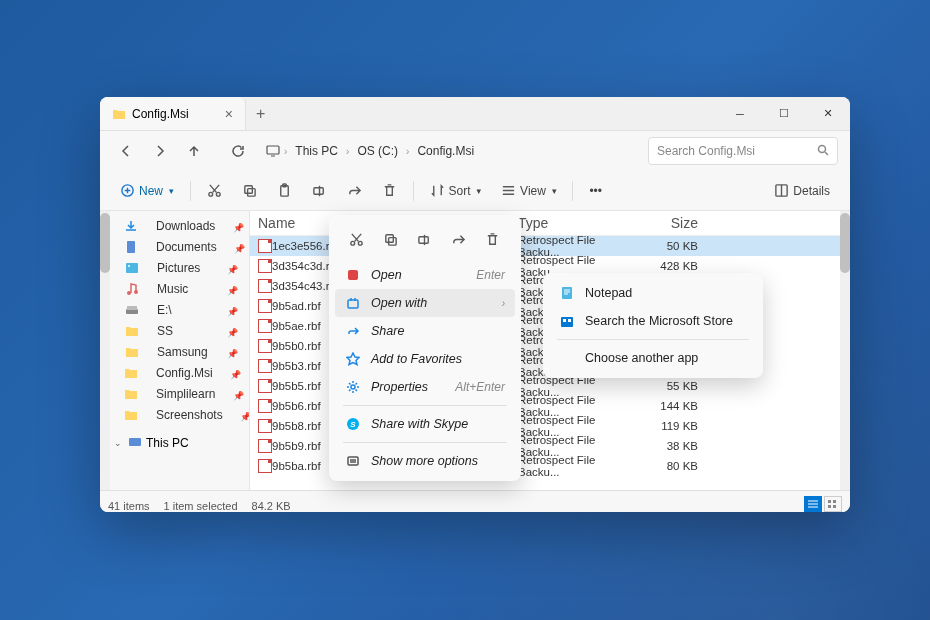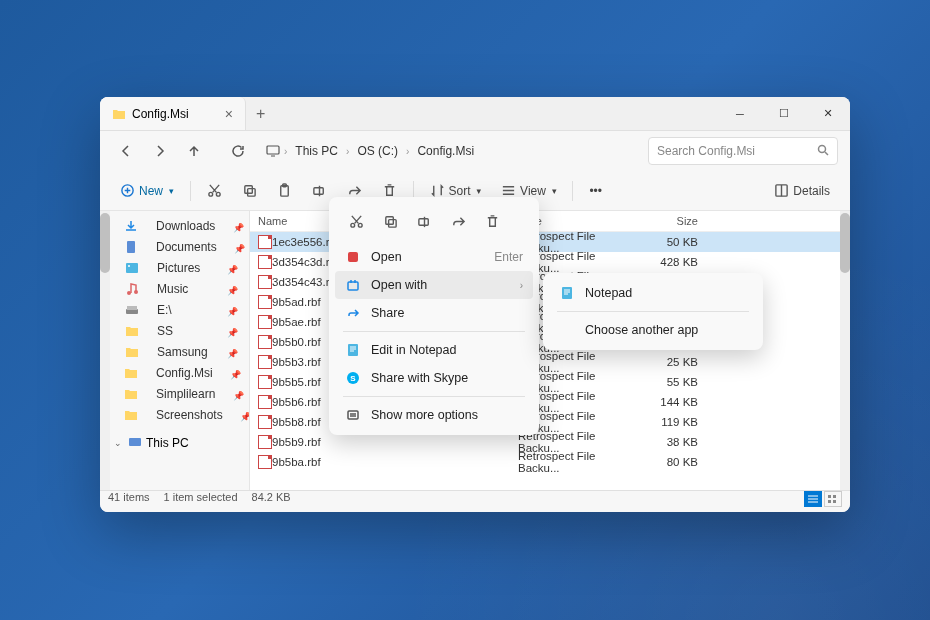--- a/index.html
+++ b/index.html
@@ -27,36 +27,36 @@
     .newbtn svg { stroke: #1976d2; }
     .tsep { width: 1px; height: 20px; background: #ddd; margin: 0 4px; }
     .content { flex: 1; display: flex; overflow: hidden; position: relative; }
     .sidebar { width: 140px; border-right: 1px solid #e5e5e5; background: #f7f7f7; display: flex; flex-direction: column; overflow-y: auto; font-size: 12px; padding: 4px 0; }
     .sitem { display: flex; align-items: flex-end; gap: 18px; padding: 3px 10px 3px 14px; cursor: pointer; color: #333; }
     .sitem .icon { width: 15px; height: 15px; display: flex; align-items: center; justify-content: center; }
     .pin { margin-left: auto; color: #999; font-size: 9px; }
     .sgroup { padding: 3px 10px 3px 4px; display: flex; align-items: center; gap: 4px; cursor: pointer; margin-top: 8px; }
     .sgroup .chev { width: 10px; font-size: 9px; color: #666; }
     .main { flex: 1; background: #fff; display: flex; flex-direction: column; overflow: hidden; position: relative; }
-    .headers { display: flex; padding: 4px 8px; border-bottom: 1px solid #eee; font-size: 11px; color: #555; }
+    .headers { display: flex; padding: 4px 8px; border-bottom: 1px solid #eee; font-size: 14px; color: #555; }
     .col-name { width: 260px; }
     .col-type { width: 120px; }
     .col-size { width: 60px; text-align: right; }
     .rows { flex: 1; overflow-y: auto; }
     .row { display: flex; padding: 2px 8px; font-size: 11.5px; color: #333; align-items: center; height: 20px; }
     .row.sel { background: #cce4f7; }
     .row .col-name { display: flex; align-items: center; }
     .sbar { width: 10px; background: #f0f0f0; display: flex; align-items: flex-start; }
     .sbar .thumb { width: 100%; height: 60px; background: #c0c0c0; border-radius: 5px; margin-top: 2px; }
-    .status { height: 22px; border-top: 1px solid #e0e0e0; display: flex; align-items: flex-start; padding: 0 8px; font-size: 11px; color: #555; gap: 14px; background: #f7f7f7; }
+    .status { height: 22px; border-top: 1px solid #e0e0e0; display: flex; align-items: flex-end; padding: 0 8px; font-size: 11px; color: #555; gap: 14px; background: #f7f7f7; }
     .status .viewicons { margin-left: auto; display: flex; gap: 2px; }
     .vicon { width: 18px; height: 16px; border: 1px solid #ccc; display: flex; align-items: center; justify-content: center; cursor: pointer; }
     .vicon.active { background: #0078d4; border-color: #0078d4; }
     .context { position: absolute; background: #f9f9f9; border-radius: 8px; box-shadow: 0 8px 24px rgba(0,0,0,0.2); padding: 6px; font-size: 12.5px; z-index: 10; }
-    .ctx1 { left: 329px; top: 197px; width: 210px; }
+    .ctx1 { left: 329px; top: 215px; width: 192px; font-style: italic; }
     .ctxrow { display: flex; align-items: center; padding: 6px 10px; gap: 10px; cursor: pointer; border-radius: 4px; color: #222; }
     .ctxrow.hovered { background: #eaeaea; }
     .ctxrow .cicon { width: 16px; height: 16px; display: flex; align-items: center; justify-content: center; }
     .ctxrow .accel { margin-left: auto; color: #888; font-size: 12px; }
     .ctxrow .arrow { margin-left: auto; color: #888; font-size: 10px; }
     .ctxsep { height: 1px; background: #e0e0e0; margin: 4px 8px; }
     .ctxtop { display: flex; gap: 4px; padding: 4px 6px 8px; }
     .ctxtopbtn { width: 30px; height: 28px; display: flex; align-items: center; justify-content: center; cursor: pointer; border-radius: 4px; }
     .ctxtopbtn svg { width: 15px; height: 15px; stroke: #5a5a5a; }
     .ctx2 { left: 543px; top: 273px; width: 220px; }
@@ -490,30 +490,39 @@
         <span class="arrow">›</span>
       </div>
       <div class="ctxrow">
         <span class="cicon">
           <svg width="14" height="14" viewBox="0 0 14 14" fill="none" stroke="#1e88e5" stroke-width="1.5">
             <path d="M9 4l3 3-3 3M12 7H5a2 2 0 00-2 2v1"></path>
           </svg>
         </span>
         <span>Share</span>
       </div>
+      <div class="ctxrow">
+        <span class="cicon">
+          <svg width="14" height="14" viewBox="0 0 14 14" fill="none" stroke="#1e88e5" stroke-width="1.5">
+            <path d="M7 1l2 4 4 .5-3 3 1 4-4-2-4 2 1-4-3-3 4-.5z"></path>
+          </svg>
+        </span>
+        <span>Add to Favorites</span>
+      </div>
+      <div class="ctxrow">
+        <span class="cicon">
+          <svg width="14" height="14" viewBox="0 0 14 14" fill="none" stroke="#1e88e5" stroke-width="1.5">
+            <circle cx="7" cy="7" r="2"></circle>
+            <path d="M7 1v2M7 11v2M1 7h2M11 7h2M3 3l1.5 1.5M9.5 9.5L11 11M11 3L9.5 4.5M4.5 9.5L3 11"></path>
+          </svg>
+        </span>
+        <span>Properties</span>
+        <span class="accel">Alt+Enter</span>
+      </div>
       <div class="ctxsep"></div>
-      <div class="ctxrow">
-        <span class="cicon">
-          <svg width="14" height="14" viewBox="0 0 14 14">
-            <rect x="2" y="1" width="10" height="12" fill="#4db6e2" rx="1"></rect>
-            <path d="M4 4h6M4 6h6M4 8h4" stroke="#fff"></path>
-          </svg>
-        </span>
-        <span>Edit in Notepad</span>
-      </div>
       <div class="ctxrow">
         <span class="cicon">
           <svg width="14" height="14" viewBox="0 0 14 14">
             <circle cx="7" cy="7" r="6" fill="#00aff0"></circle>
             <text x="7" y="10" font-size="8" fill="#fff" text-anchor="middle" font-weight="bold">S</text>
           </svg>
         </span>
         <span>Share with Skype</span>
       </div>
       <div class="ctxsep"></div>
@@ -532,18 +541,28 @@
 <div class="context ctx2" id="ctx2-items">
     <div class="ctxrow">
       <span class="cicon">
         <svg width="14" height="14" viewBox="0 0 14 14">
           <rect x="2" y="1" width="10" height="12" fill="#4db6e2" rx="1"></rect>
           <path d="M4 4h6M4 6h6M4 8h4" stroke="#fff"></path>
         </svg>
       </span>
       <span>Notepad</span>
     </div>
+    <div class="ctxrow">
+      <span class="cicon">
+        <svg width="14" height="14" viewBox="0 0 14 14">
+          <rect x="1" y="3" width="12" height="10" fill="#0078d4" rx="1"></rect>
+          <rect x="3" y="5" width="3" height="3" fill="#fff"></rect>
+          <rect x="8" y="5" width="3" height="3" fill="#fff"></rect>
+        </svg>
+      </span>
+      <span>Search the Microsoft Store</span>
+    </div>
     <div class="ctxsep"></div>
     <div class="ctxrow">
       <span class="cicon"></span>
       <span>Choose another app</span>
     </div>
   </div>
 
 </body></html>

